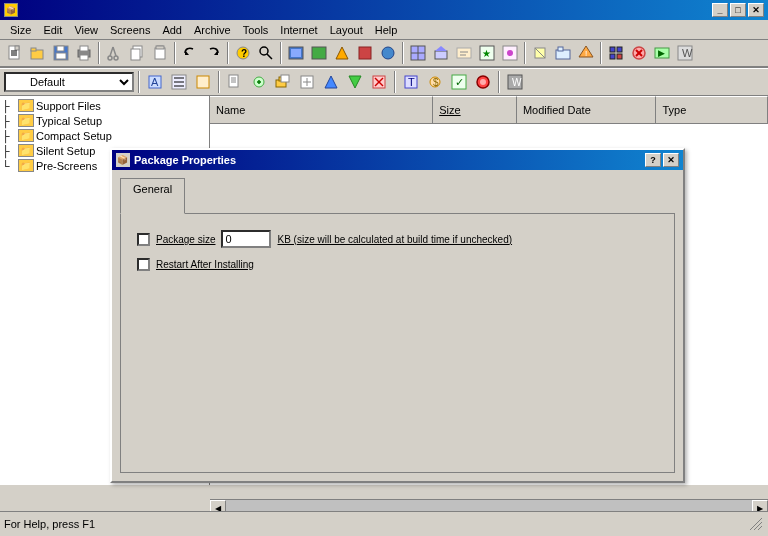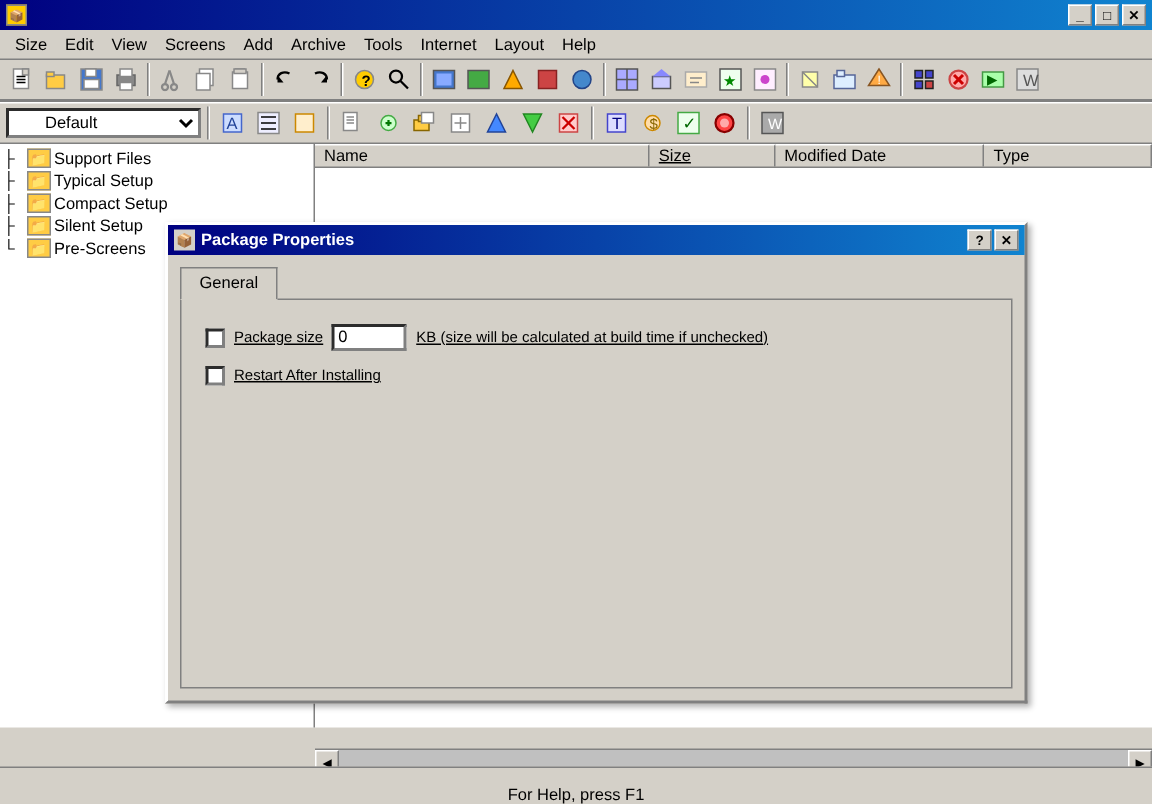--- a/index.html
+++ b/index.html
@@ -118,21 +118,21 @@
       height: 20px;
       width: 130px;
       background: #fff;
       border: 2px inset #808080;
       font-size: 11px;
       padding: 0 20px;
     }
     .right-col-headers {
       display: flex;
       background: #d4d0c8;
-      height: 16px;
+      height: 28px;
       border-bottom: 1px solid #808080;
     }
     .right-col-header {
       padding: 2px 6px;
       font-size: 11px;
       border-right: 1px solid #808080;
       border-top: 1px solid #fff;
       display: flex;
       align-items: center;
     }
@@ -156,21 +156,20 @@
       bottom: 0;
       left: 0;
       right: 0;
       height: 20px;
       background: #d4d0c8;
       border-top: 1px solid #808080;
       display: flex;
       align-items: center;
       padding: 12px 4px;
       font-size: 11px;
-      flex-direction: column;
     }
     .status-text {
       flex: 1;
     }
     .status-resize {
       width: 16px;
       height: 16px;
       display: flex;
       align-items: center;
       justify-content: center;
@@ -270,21 +269,21 @@
       cursor: pointer;
     }
     .dialog-content {
       padding: 8px;
     }
     .tab-bar {
       display: flex;
       margin-bottom: -1px;
     }
     .tab {
-      padding: 4px 12px;
+      padding: 18px 12px;
       background: #d4d0c8;
       border: 1px solid #808080;
       border-bottom: none;
       margin-right: 2px;
       cursor: pointer;
       font-size: 11px;
     }
     .tab.active {
       background: #d4d0c8;
       border-bottom: 1px solid #d4d0c8;

